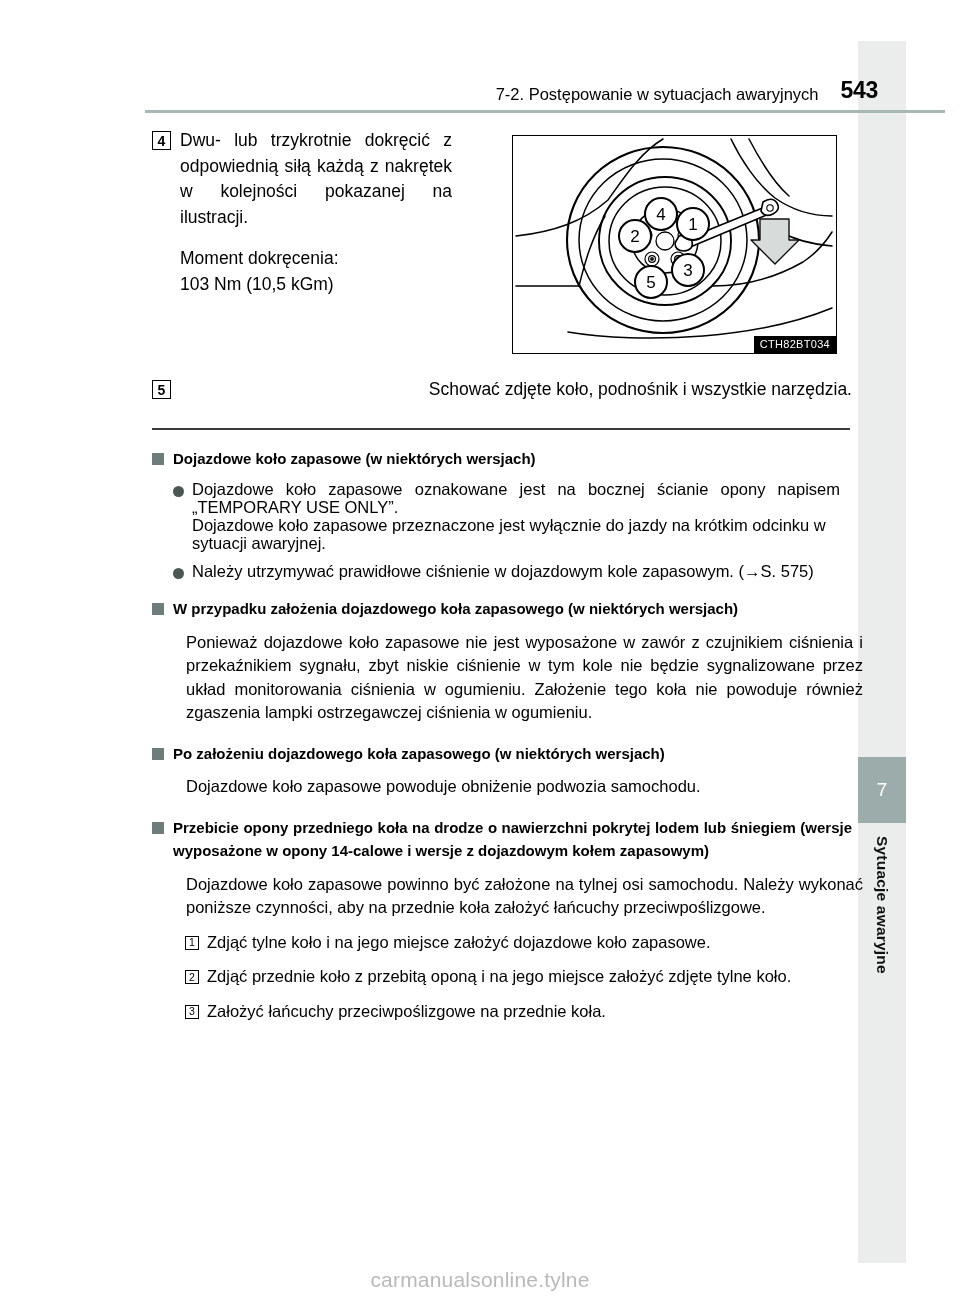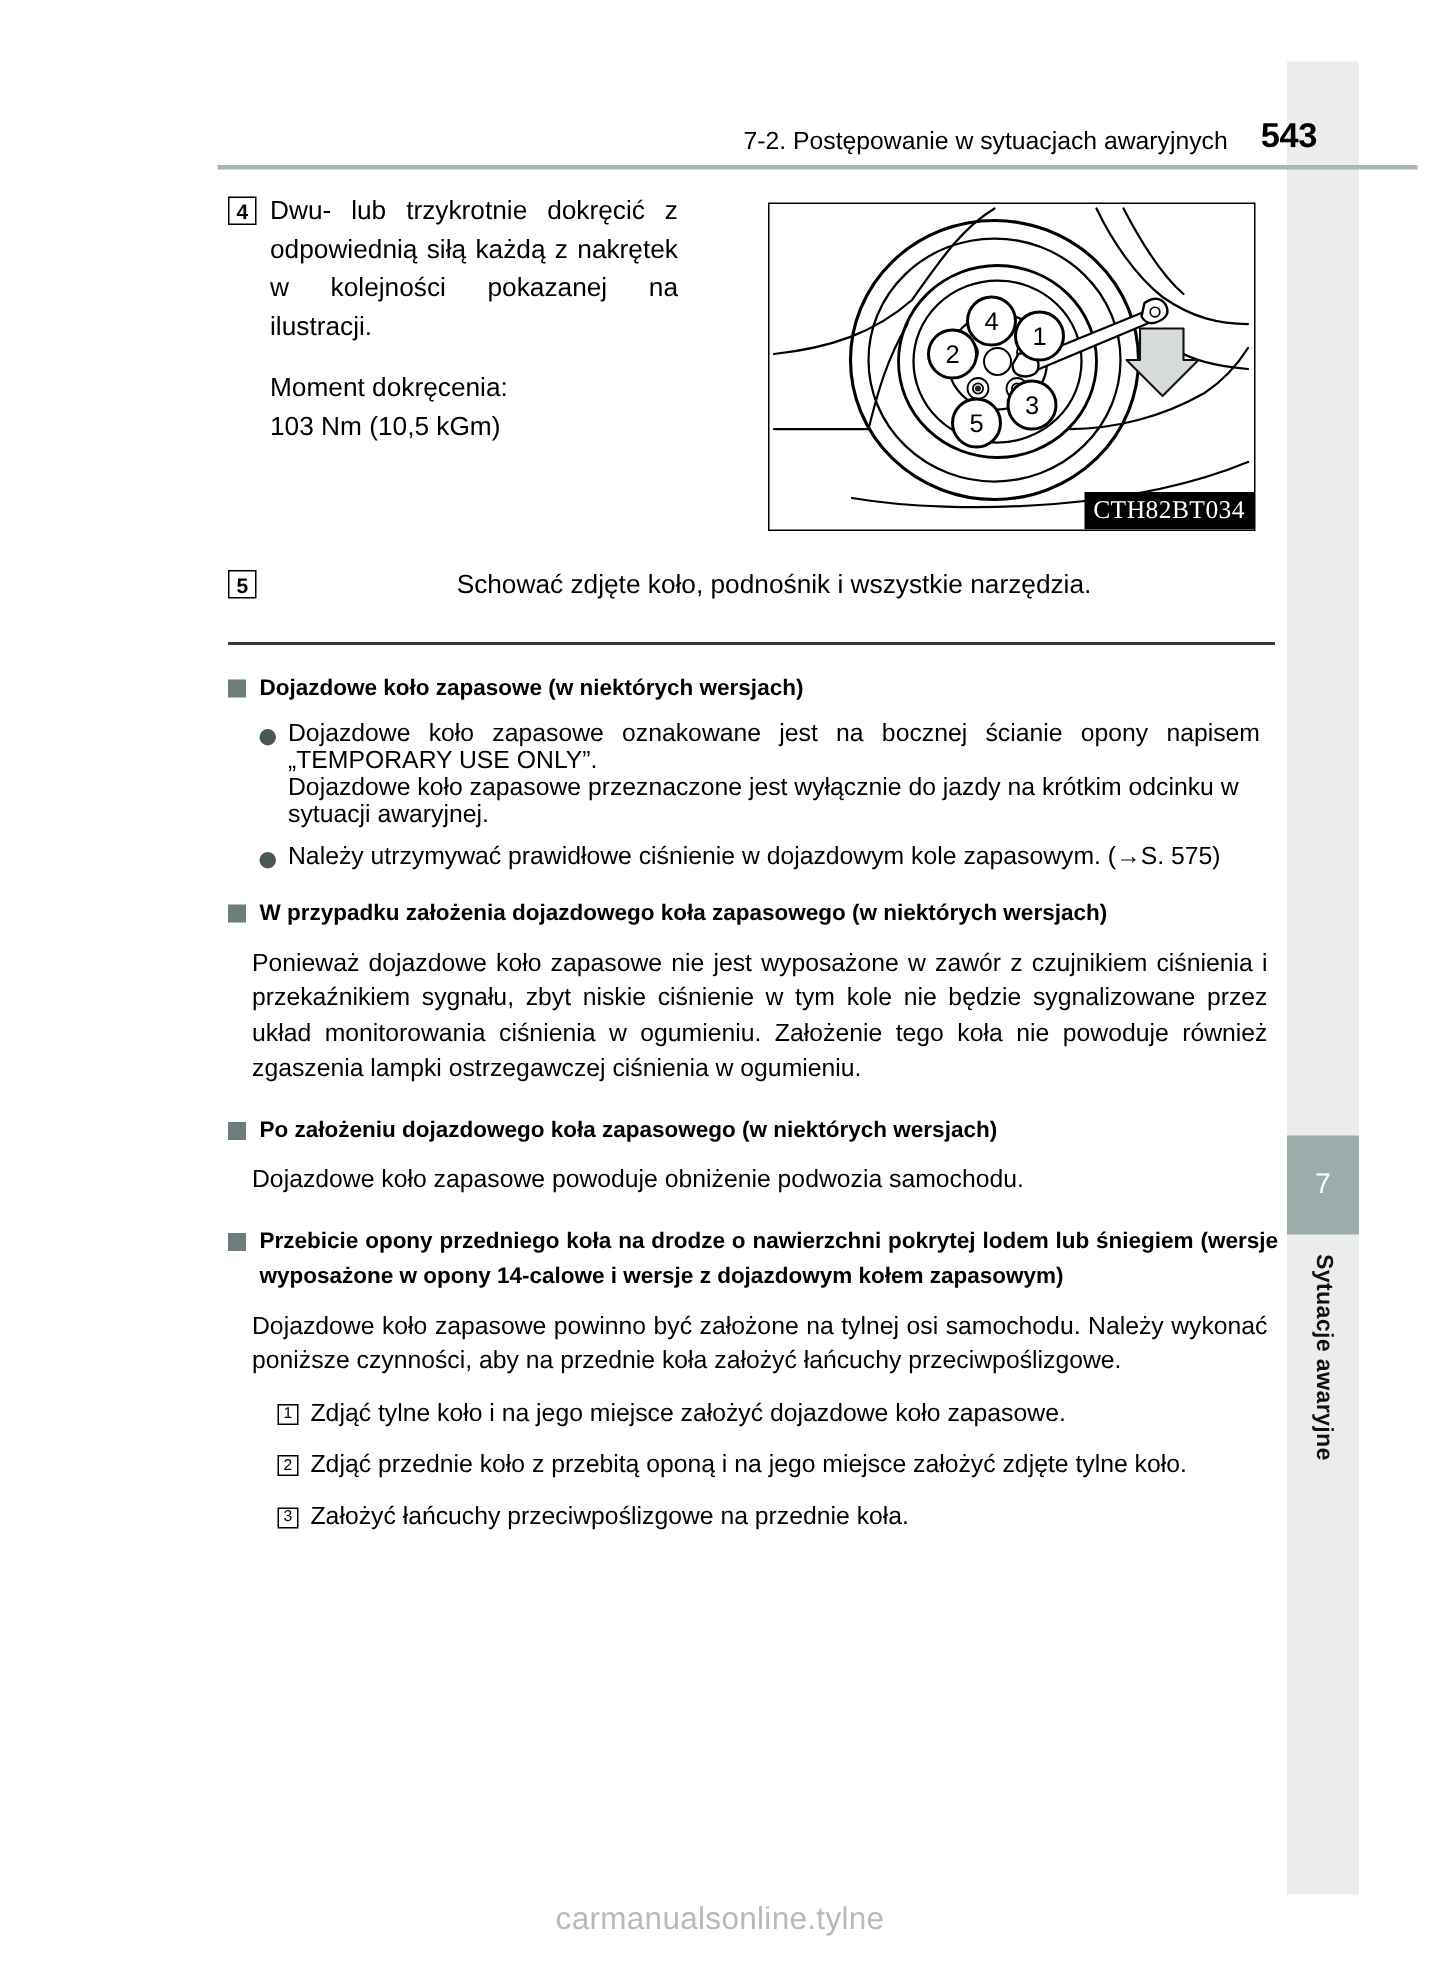--- a/index.html
+++ b/index.html
@@ -134,21 +134,21 @@
     box-sizing: border-box;
   }
   .step-body {
     flex: 1 1 auto;
   }
   .step-text {
     font-size: 17.5px;
     line-height: 25.5px;
     text-align: justify;
   }
-  .step-text.nojust { text-align: center; }
+  .step-text.nojust { text-align: right; }
 
   .torque {
     font-size: 17.5px;
     line-height: 25.5px;
     margin-top: 16px;
   }
 
   
   .step4-row {
     position: relative;
@@ -170,24 +170,24 @@
     background: #fff;
     overflow: hidden;
   }
   .figure svg { display: block; }
   .fig-caption {
     position: absolute;
     right: 0px;
     bottom: 0px;
     background: #000;
     color: #fff;
-    font-size: 17px;
+    font-size: 11px;
     letter-spacing: 0.3px;
     padding: 2px 6px 3px 6px;
-    font-family: Liberation Serif, serif;
+    font-family: Liberation Sans, sans-serif;
   }
 
   
   .step5 {
     margin-top: 17px;
   }
 
   .hr {
     margin-top: 25px;
     margin-bottom: 0px;
@@ -217,21 +217,21 @@
     line-height: 23.5px;
     text-align: justify;
     text-justify: inter-word;
   }
   .sec-head-text.nojust { text-align: left; }
 
   .para {
     font-size: 16.5px;
     line-height: 23.5px;
     margin-top: 10px;
-    margin-left: 16px;
+    margin-left: 34px;
     text-align: justify;
     text-justify: inter-word;
     width: 677px;
   }
   .para.nojust { text-align: left; }
 
   
   .bul {
     display: flex;
     align-items: flex-start;

